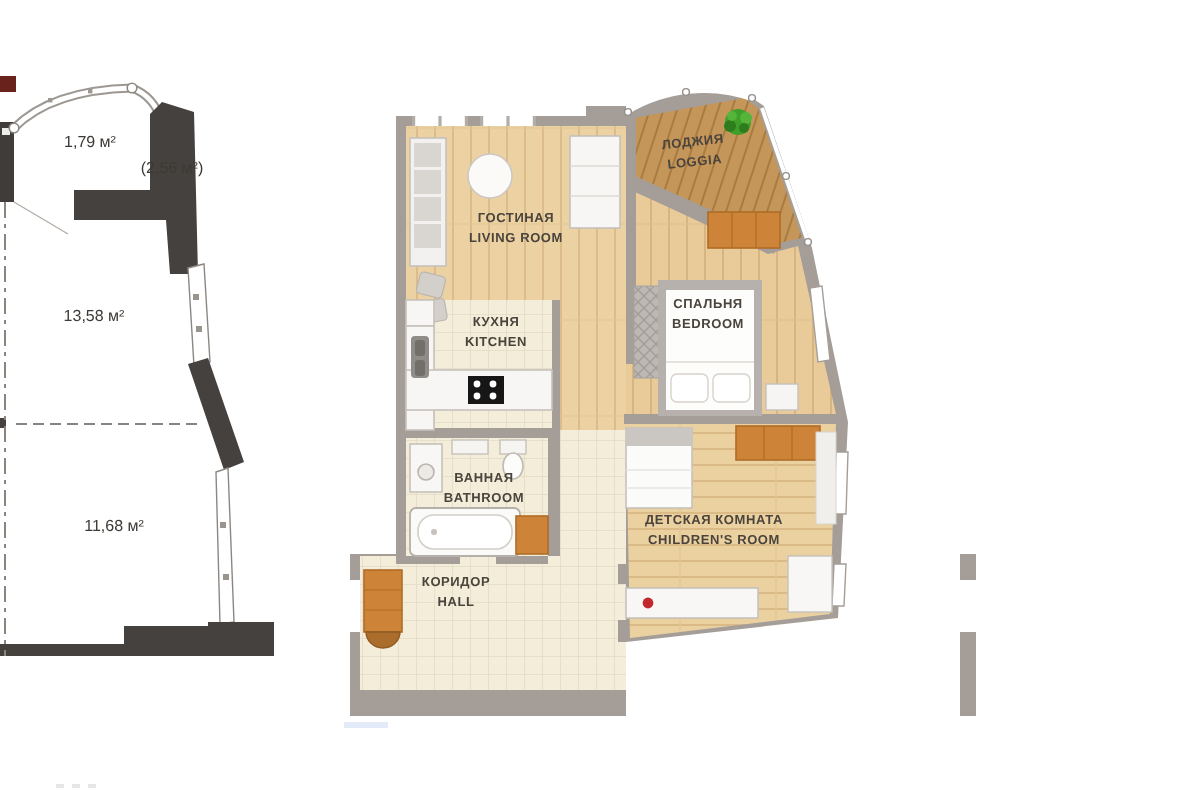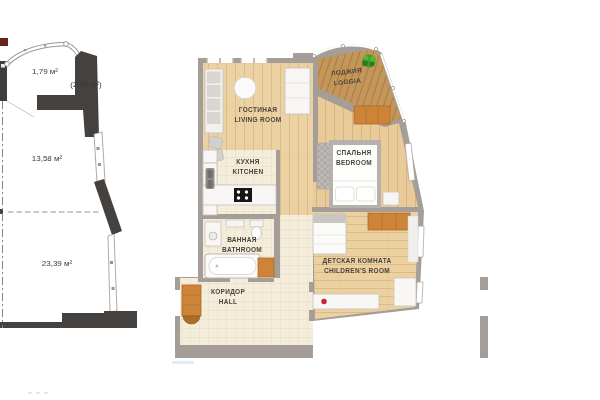--- a/index.html
+++ b/index.html
@@ -67,21 +67,21 @@
 
       <g>
         <path d="M2.5,66 V293" stroke="#8a847e" stroke-width="1" stroke-dasharray="8,3,2,3" fill="none"></path>
         <path d="M8,177 H101" stroke="#8a847e" stroke-width=".9" stroke-dasharray="5.5,3" fill="none"></path>
         <path d="M7,66 L34,82" stroke="#b3ada6" stroke-width=".7" fill="none"></path>
       </g>
     </svg>
     <div class="area-label" style="left:45px;top:36px;">1,79 м²</div>
     <div class="area-label" style="left:44px;top:49px;margin-left:42px;">(2,56 м²)</div>
     <div class="area-label" style="left:47px;top:123px;">13,58 м²</div>
-    <div class="area-label" style="left:57px;top:228px;">23,39 м²</div>
+    <div class="area-label" style="left:57px;top:228px;">11,68 м²</div>
   </div>
 
   <div class="plan" style="left:172px;top:40px;width:258px;height:320px;">
     <svg width="258" height="320" viewBox="0 0 258 320">
       <defs>
         <pattern id="M-woodV" width="9" height="48" patternUnits="userSpaceOnUse">
           <rect width="9" height="48" fill="#ecd2a3"></rect>
           <path d="M0.5,0 V48" stroke="#dbbc8a" stroke-width="1"></path>
           <path d="M0,24 H9" stroke="#e2c795" stroke-width=".6"></path>
         </pattern>

